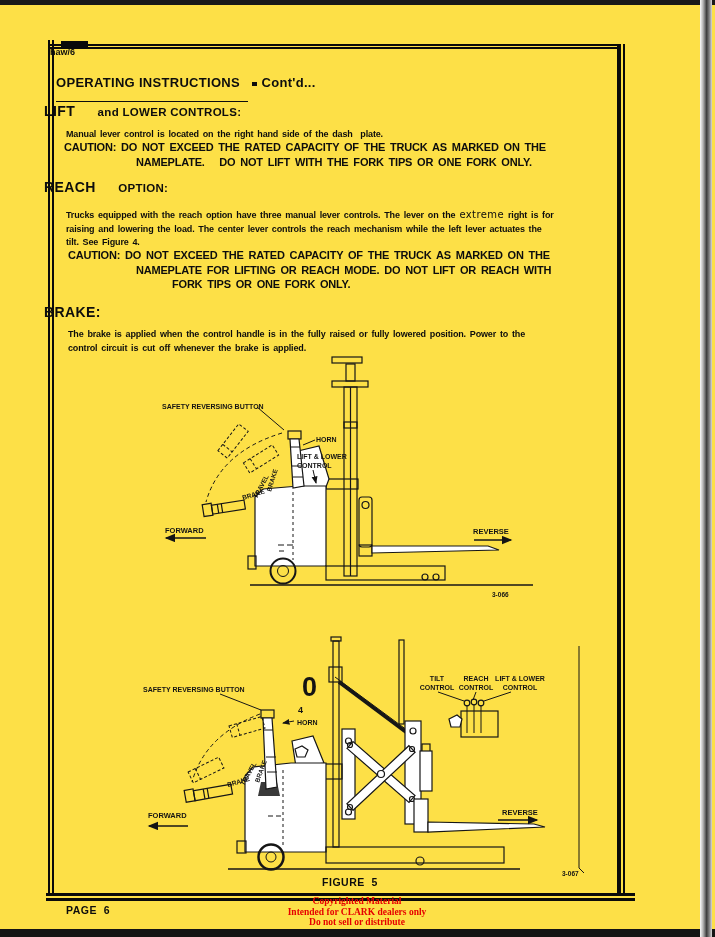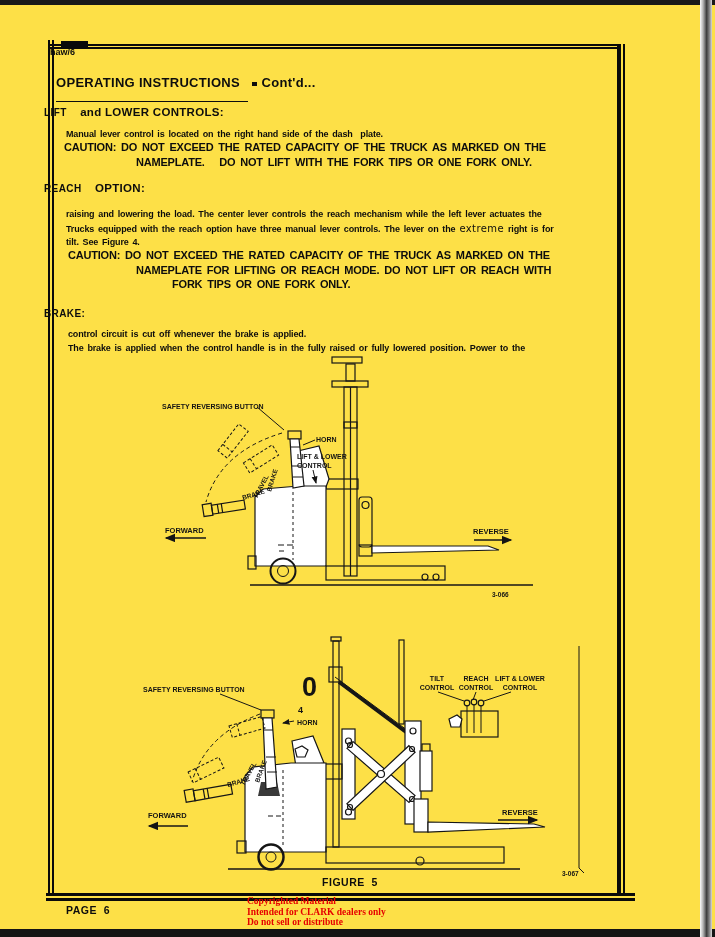--- a/index.html
+++ b/index.html
@@ -11,30 +11,30 @@
   .scan-top{left:0;top:0;width:715px;height:5px;background:#191919;}
   .scan-bottom{left:0;top:929px;width:715px;height:8px;background:#141414;}
   .scan-right{left:700px;top:0;width:12px;height:937px;
       background:linear-gradient(90deg,#fdfdfd 0%,#b5b5b5 25%,#3d3d3d 55%,#8a8a8a 80%,#d8d8d8 100%);}
   
   .tab-label{left:50px;top:47px;font-size:9px;font-weight:bold;}
   .title{left:56px;top:75px;font-size:13px;font-weight:bold;letter-spacing:.3px;}
   .title .u{border-bottom:1.6px solid #0d0d0d;padding-right:8px;padding-bottom:11px;}
   .title .sq{display:inline-block;width:4.5px;height:4.5px;background:#0d0d0d;margin:0 5px 1px 4px;}
   .heading{font-weight:bold;}
-  .heading .hw{font-size:10px;letter-spacing:.4px;}
-  .heading .hr{font-size:11.5px;letter-spacing:.3px;margin-left:9px;}
+  .heading .hw{font-size:14px;letter-spacing:.4px;}
+  .heading .hr{font-size:11.5px;letter-spacing:.3px;margin-left:18px;}
   .bodyline{font-size:9px;font-weight:bold;letter-spacing:-.15px;word-spacing:1.5px;white-space:pre;line-height:13.5px;}
   .cautline{font-size:11px;font-weight:bold;letter-spacing:-.2px;word-spacing:2px;white-space:pre;line-height:14.5px;}
   .em-word{font-family:"DejaVu Sans",sans-serif;font-weight:normal;font-size:10px;letter-spacing:.4px;margin:0 4px;}
   .fig{position:absolute;}
   .fig text{font-family:"Liberation Sans",sans-serif;font-weight:bold;fill:#141414;}
   .figcaption{left:285px;top:876px;width:130px;text-align:center;font-size:10.5px;font-weight:bold;letter-spacing:.5px;white-space:pre;}
   .pagenum{left:66px;top:904px;font-size:10.5px;font-weight:bold;letter-spacing:.5px;white-space:pre;text-align:right;}
-  .watermark{left:247px;top:896px;width:220px;
+  .watermark{left:247px;top:896px;width:220px;text-align:center;
       font-family:"Liberation Serif",serif;font-size:9.5px;line-height:10.5px;font-weight:bold;}
 </style>
 </head>
 <body>
 
 <div class="page">
 
   <div class="abs scan-top"></div>
   <div class="abs scan-bottom"></div>
   <div class="abs scan-right"></div>
@@ -65,36 +65,36 @@
   <div class="abs" style="left:64px;top:140px">
     <div class="cautline">CAUTION: DO NOT EXCEED THE RATED CAPACITY OF THE TRUCK AS MARKED ON THE</div>
     <div class="cautline" style="margin-left:72px">NAMEPLATE.   DO NOT LIFT WITH THE FORK TIPS OR ONE FORK ONLY.</div>
   </div>
 
   <div class="abs heading" style="left:44px;top:178px">
     <span class="hw">REACH</span>
     <span class="hr">OPTION:</span>
   </div>
   <div class="abs" style="left:66px;top:208px">
+    <div class="bodyline"><span>Trucks equipped with the reach option have three manual lever controls. The lever on the</span><span class="em-word">extreme</span><span>right is for</span></div>
     <div class="bodyline">raising and lowering the load. The center lever controls the reach mechanism while the left lever actuates the</div>
-    <div class="bodyline"><span>Trucks equipped with the reach option have three manual lever controls. The lever on the</span><span class="em-word">extreme</span><span>right is for</span></div>
     <div class="bodyline">tilt. See Figure 4.</div>
   </div>
   <div class="abs" style="left:68px;top:248px">
     <div class="cautline">CAUTION: DO NOT EXCEED THE RATED CAPACITY OF THE TRUCK AS MARKED ON THE</div>
     <div class="cautline" style="margin-left:68px">NAMEPLATE FOR LIFTING OR REACH MODE. DO NOT LIFT OR REACH WITH</div>
     <div class="cautline" style="margin-left:104px">FORK TIPS OR ONE FORK ONLY.</div>
   </div>
 
   <div class="abs heading" style="left:44px;top:303px">
     <span class="hw">BRAKE:</span>
   </div>
   <div class="abs" style="left:68px;top:328px">
+    <div class="bodyline">The brake is applied when the control handle is in the fully raised or fully lowered position. Power to the</div>
     <div class="bodyline">control circuit is cut off whenever the brake is applied.</div>
-    <div class="bodyline">The brake is applied when the control handle is in the fully raised or fully lowered position. Power to the</div>
   </div>
 
   <svg class="fig" style="left:140px;top:352px" width="420" height="250" viewBox="140 352 420 250">
     <defs>
       <marker id="ah1" markerWidth="9" markerHeight="8" refX="6.5" refY="3" orient="auto">
         <path d="M0,0 L7.5,3 L0,6 Z" fill="#141414"></path>
       </marker>
     </defs>
     <g fill="none" stroke="#161616" stroke-width="1.2">
 

